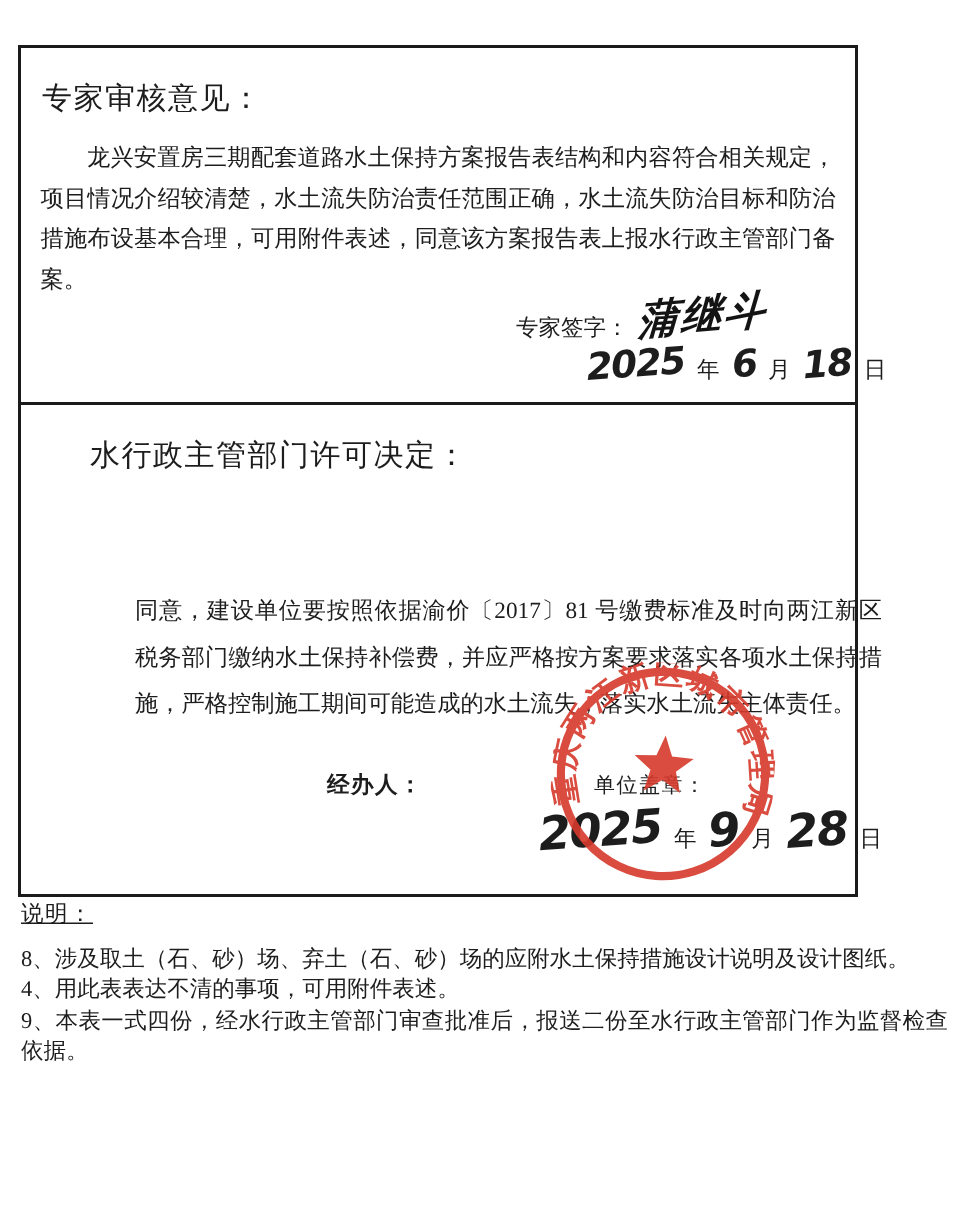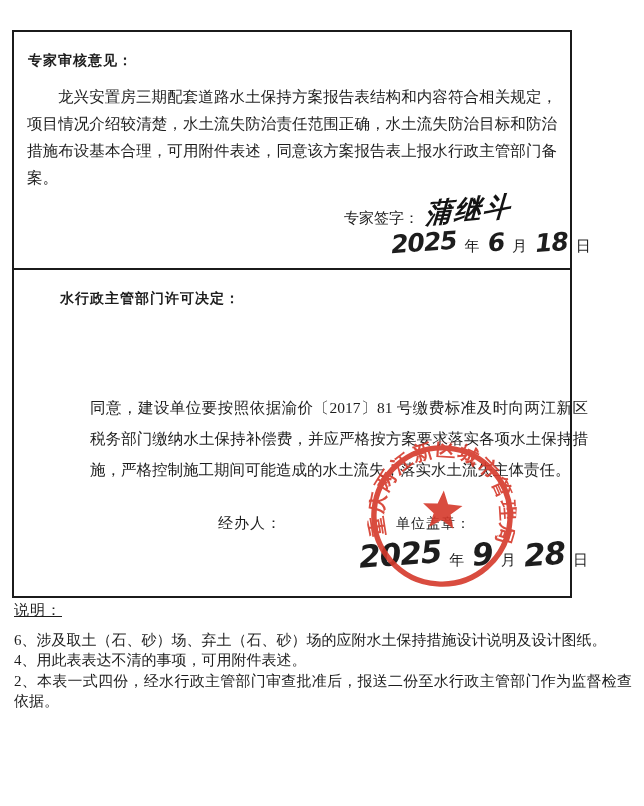--- a/index.html
+++ b/index.html
@@ -14,21 +14,21 @@
   .page{position:absolute;inset:0;}
   .main-box{
     position:absolute;left:12px;top:30px;width:556px;height:564px;
     border:2px solid #1b1b1b;
     background:#fff;
   }
   .sec{position:absolute;left:0;width:100%;}
   .sec1{top:0;height:236px;border-bottom:2px solid #1b1b1b;}
   .sec2{top:238px;height:326px;padding-left:32px;}
   .sec-title{
-    font-weight:bold;font-size:14px;letter-spacing:1px;
+    font-weight:normal;font-size:20px;letter-spacing:1px;
     padding:20px 14px 0 14px;
   }
   .sec1-body{
     margin:13px 13px 0 13px;
     font-size:15.5px;line-height:27px;
     text-indent:2em;text-align:justify;
   }
   .sig-row{
     position:absolute;top:160px;left:330px;
     font-size:15px;white-space:nowrap;
@@ -55,21 +55,21 @@
     font-family:"DejaVu Sans",sans-serif;font-style:italic;
     font-weight:bold;letter-spacing:-1px;
     transform:rotate(-4deg);display:inline-block;
     margin:0 5px;
   }
   .unit{font-size:15px;margin:0 3px;}
   .sec2-body{
     position:absolute;top:122px;left:76px;right:14px;
     font-size:15.5px;line-height:31px;text-align:justify;
   }
-  .handler-label{position:absolute;top:244px;left:204px;font-size:15px;letter-spacing:1px;}
+  .handler-label{position:absolute;top:244px;left:204px;font-size:15px;letter-spacing:1px;font-weight:bold;}
   .seal-label{position:absolute;top:245px;left:382px;font-size:14px;letter-spacing:1px;}
   .seal{
     position:absolute;left:368px;top:442px;width:148px;height:148px;
     opacity:.9;transform:rotate(4deg);
     pointer-events:none;
   }
   .notes{
     position:absolute;left:14px;top:600px;width:618px;
     font-size:15px;line-height:20.5px;
   }
@@ -125,18 +125,18 @@
     <path id="sealArc" d="M 18.6 94.8 A 60 60 0 1 1 131.4 94.8" fill="none"></path>
     <text font-size="20" font-weight="bold" fill="#d5392b" letter-spacing="1.5" font-family="Liberation Serif, DejaVu Serif, serif">
       <textPath href="#sealArc" startOffset="50%" text-anchor="middle">重庆两江新区城市管理局</textPath>
     </text>
     <polygon fill="#d5392b" points="75,49 69.7,62.7 55,63.5 66.4,72.8 62.7,87 75,79 87.3,87 83.6,72.8 95,63.5 80.3,62.7">
     </polygon>
   </svg>
 
   <div class="notes">
     <div class="notes-title">说明：</div>
-    <div class="note-item">6、涉及取土（石、砂）场、弃土（石、砂）场的应附水土保持措施设计说明及设计图纸。</div>
+    <div class="note-item">8、涉及取土（石、砂）场、弃土（石、砂）场的应附水土保持措施设计说明及设计图纸。</div>
     <div class="note-item">4、用此表表达不清的事项，可用附件表述。</div>
-    <div class="note-item">2、本表一式四份，经水行政主管部门审查批准后，报送二份至水行政主管部门作为监督检查依据。</div>
+    <div class="note-item">9、本表一式四份，经水行政主管部门审查批准后，报送二份至水行政主管部门作为监督检查依据。</div>
   </div>
 
 </div>
 
 </body></html>

